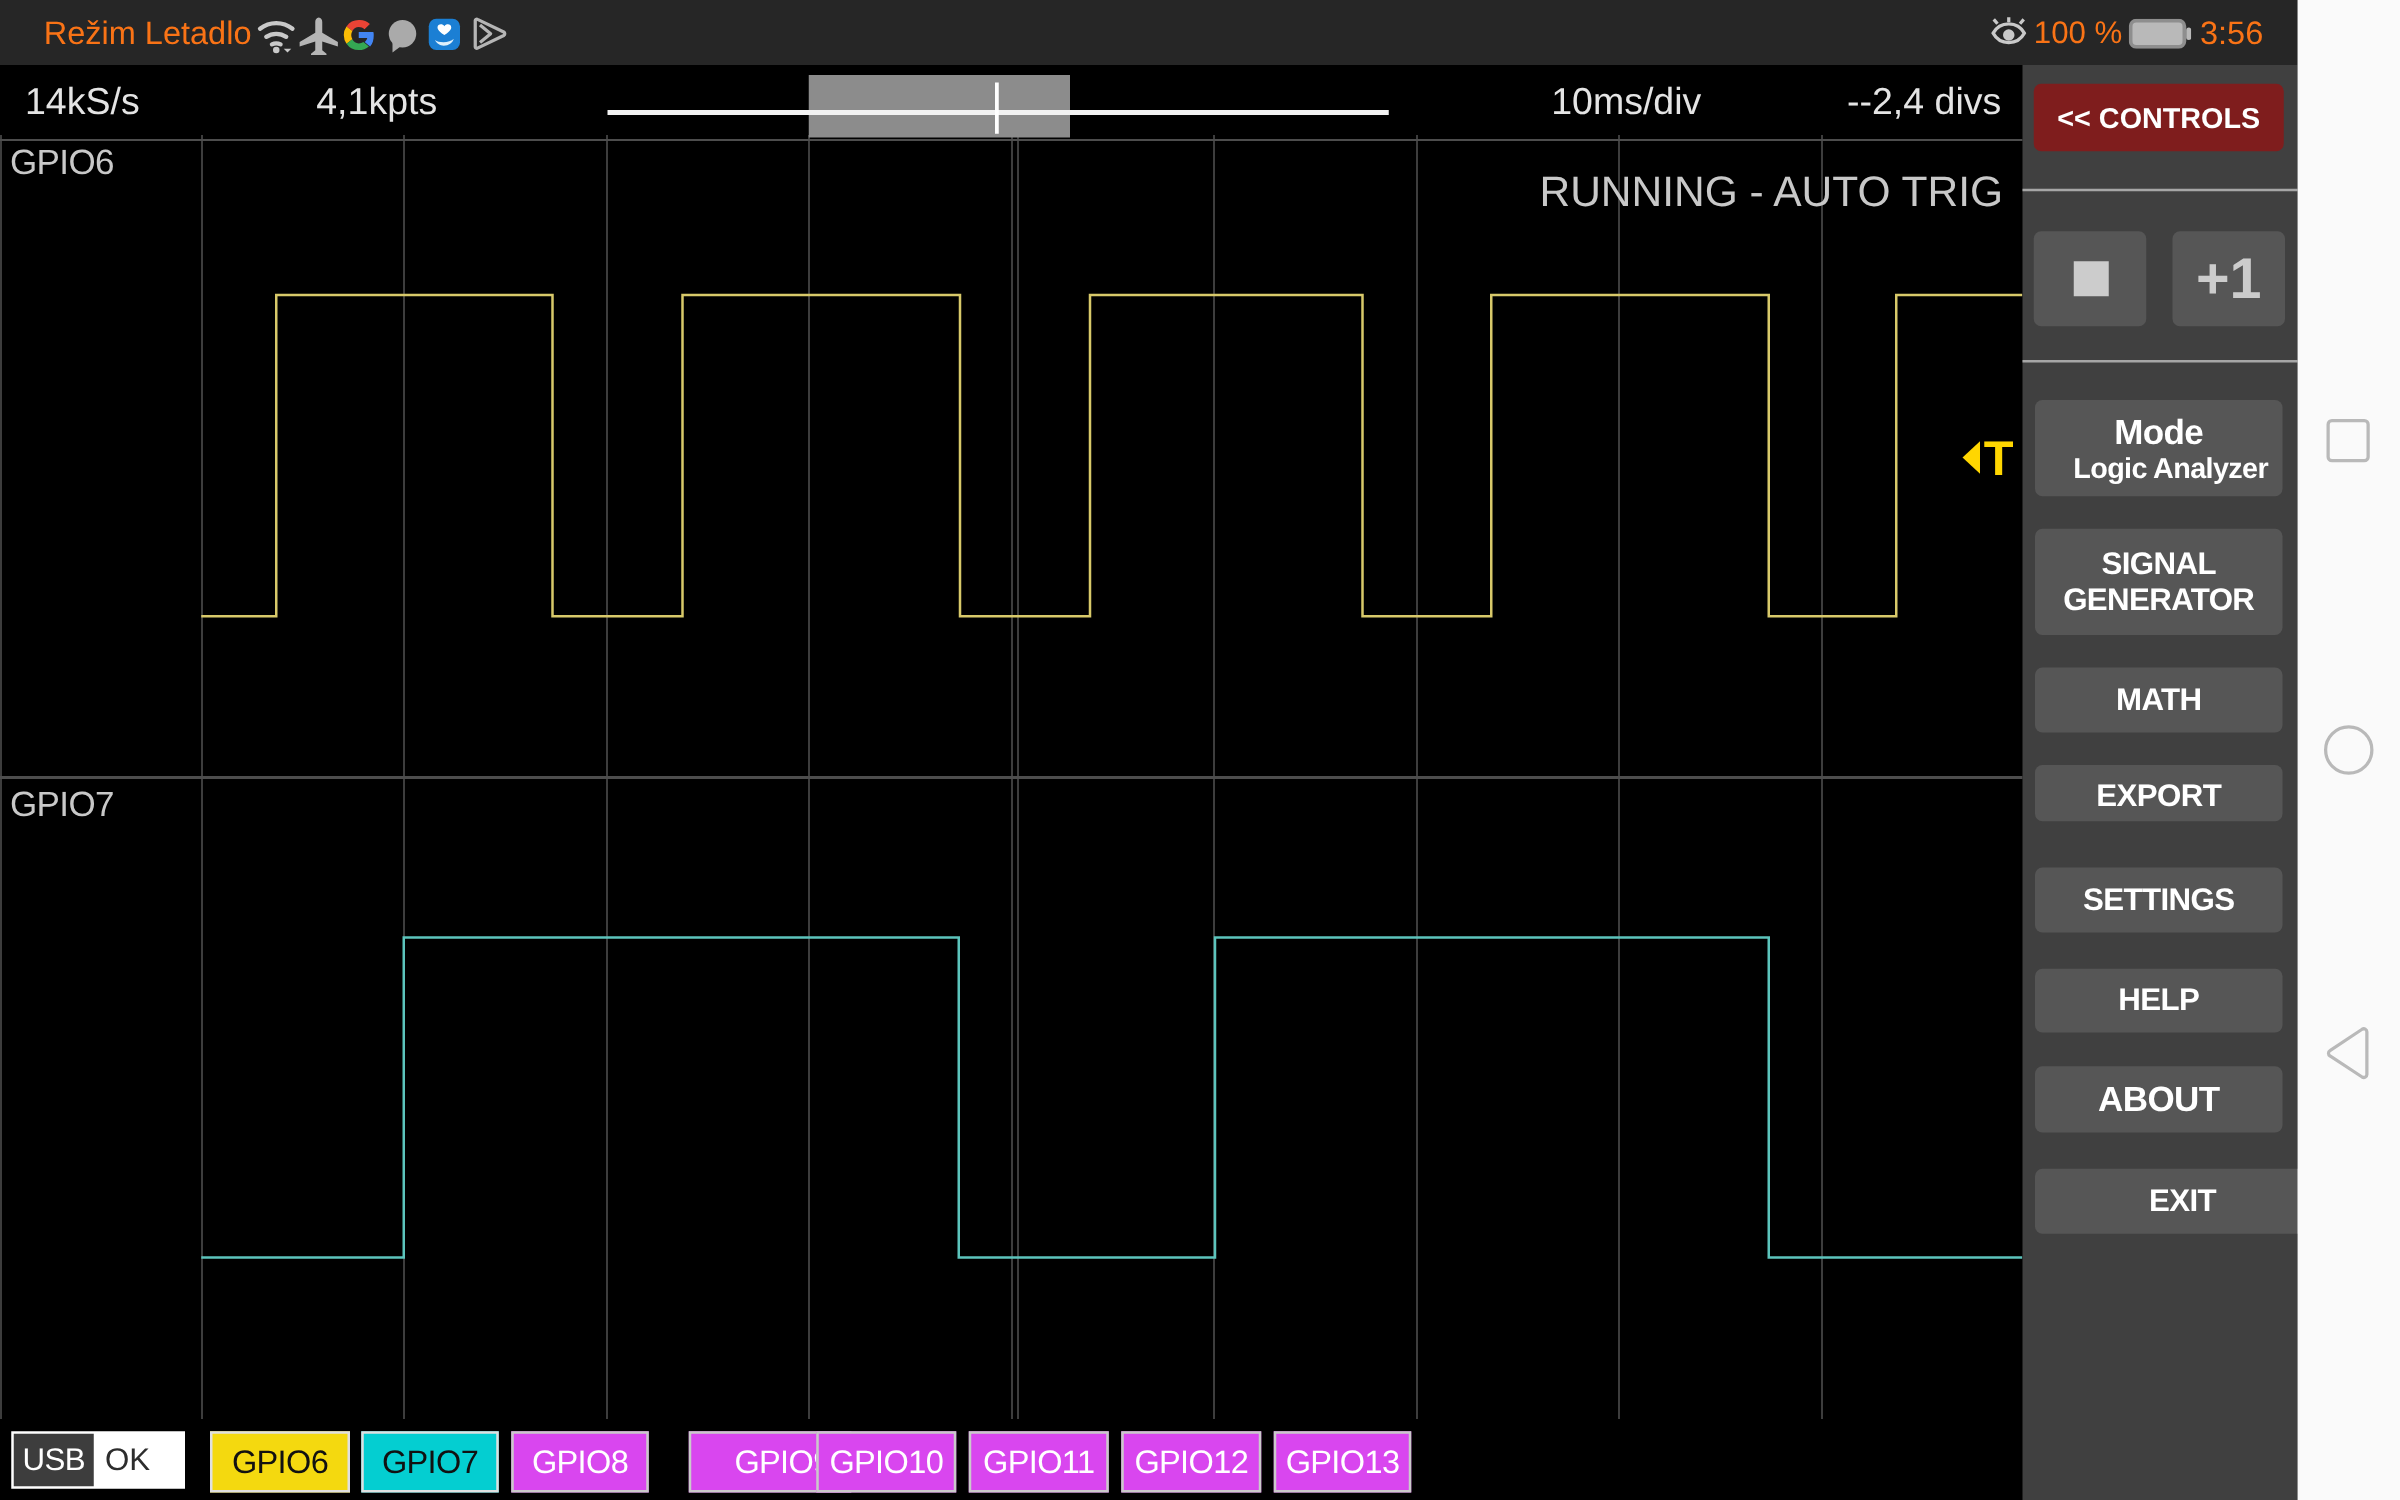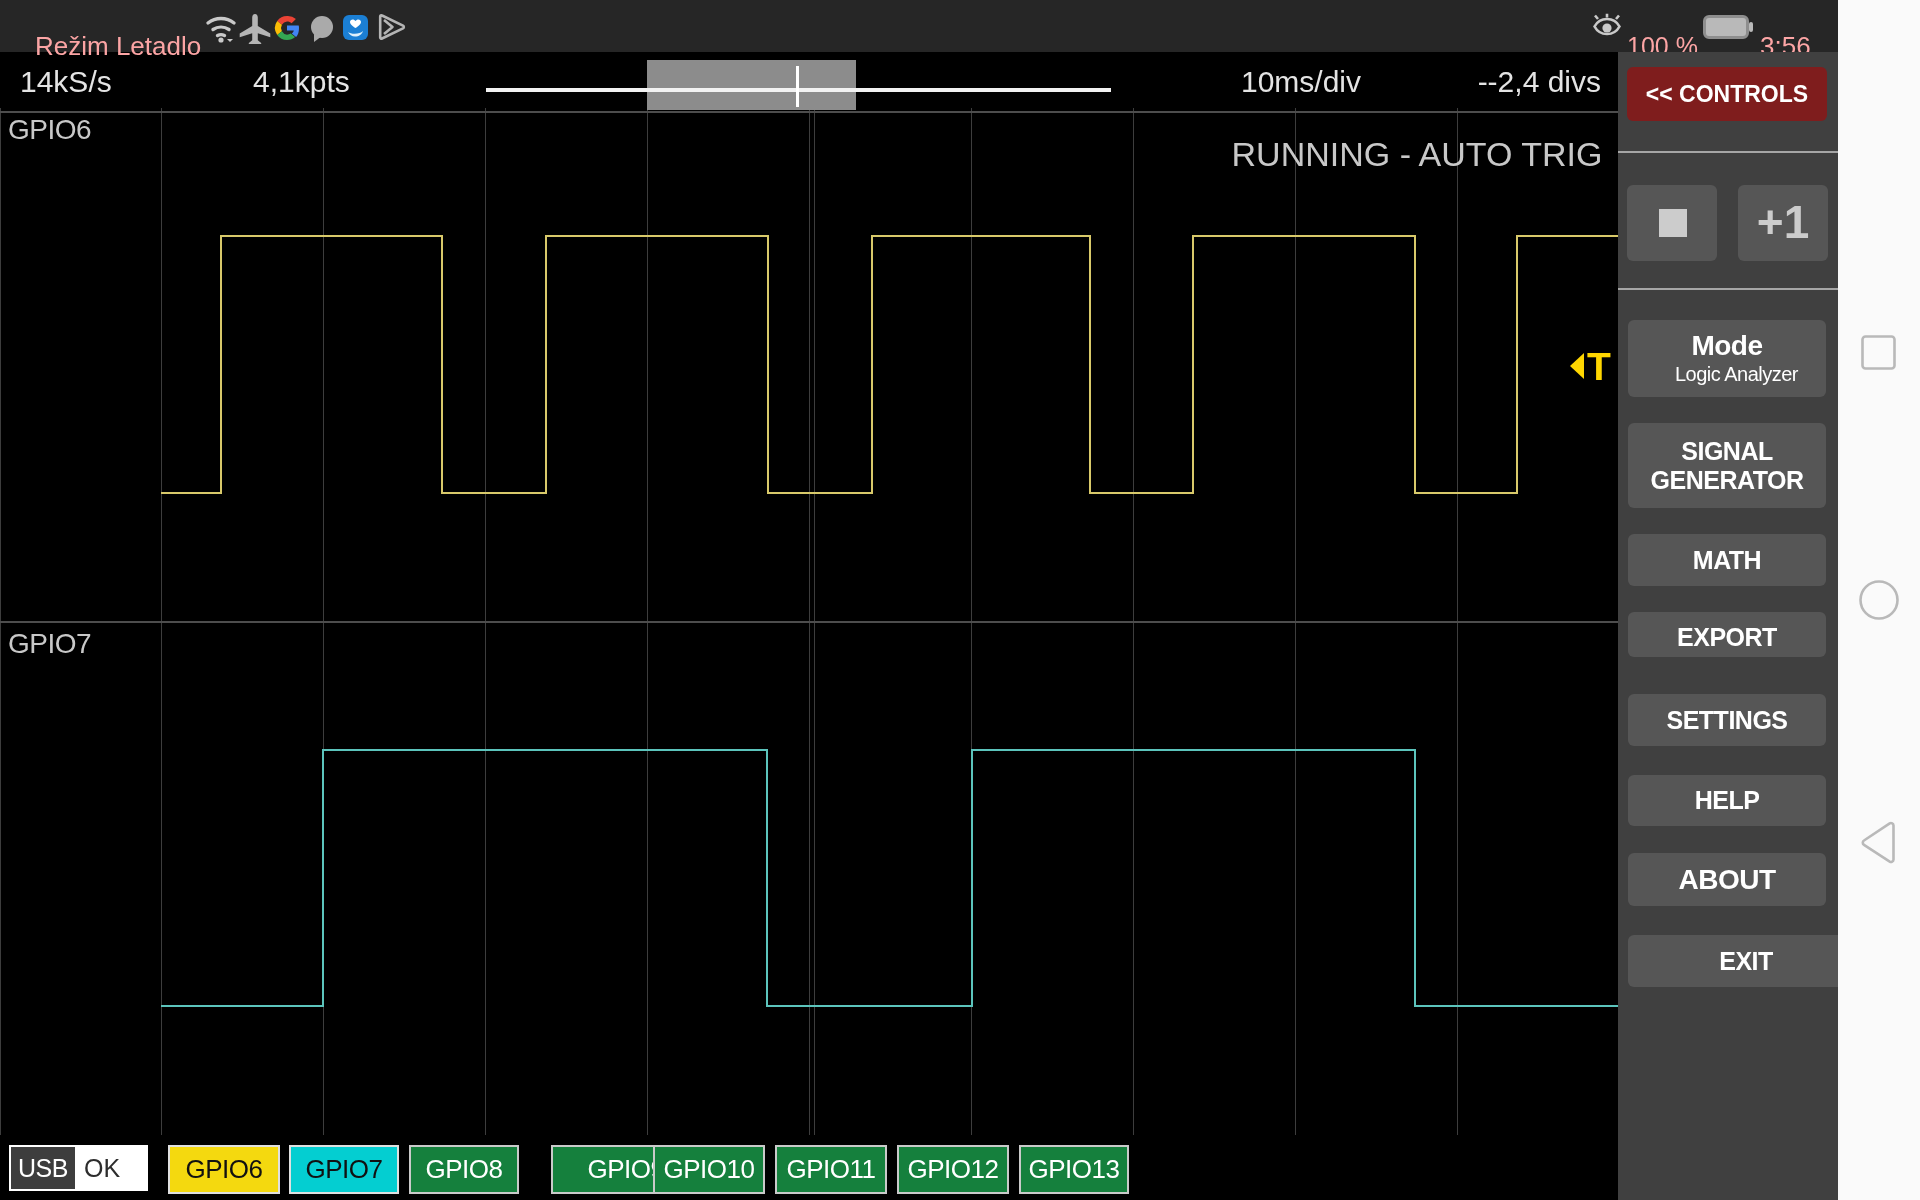--- a/index.html
+++ b/index.html
@@ -1,31 +1,31 @@
 <!DOCTYPE html>
 <html><head>
 <meta charset="utf-8">
 <style>
   html,body{margin:0;padding:0;background:#000;}
   body{width:1920px;height:1200px;position:relative;overflow:hidden;
        font-family:"Liberation Sans",sans-serif;}
   .abs{position:absolute;}
   
   #statusbar{left:0;top:0;width:1838px;height:52px;background:#262626;}
-  .sbtxt{color:#fca5a5;font-size:26px;line-height:52px;white-space:nowrap;margin-top:20px;}
+  .sbtxt{color:#f97316;font-size:26px;line-height:52px;white-space:nowrap;}
   
   .infotxt{color:#e4e4e4;font-size:30px;line-height:59px;top:52px;height:59px;}
   
   #sidebar{left:1618px;top:52px;width:220px;height:1148px;background:#404040;}
   .sbbtn{position:absolute;background:#565656;border-radius:6px;color:#fff;
          font-weight:bold;text-align:center;letter-spacing:-0.5px;}
   .sep{position:absolute;left:0;width:220px;height:2px;background:#a6a6a6;}
   
   .chbtn{position:absolute;top:1145px;height:45px;border:2px solid #cacaca;
-         background:#15803d;color:#fff;font-size:26px;line-height:45px;
+         background:#d946ef;color:#fff;font-size:26px;line-height:45px;
          text-align:center;letter-spacing:-0.5px;}
   
   #nav{left:1838px;top:0;width:82px;height:1200px;background:#fafafa;}
 </style>
 </head>
 <body>
 
 <svg class="abs" style="left:0;top:52px" width="1618" height="1148" viewBox="0 0 1618 1148">
   <g shape-rendering="crispEdges" stroke="#3d3d3d" stroke-width="1.5">
     <line x1="0.5" y1="56" x2="0.5" y2="1083"></line>
@@ -116,21 +116,21 @@
 
 <div class="abs" id="sidebar">
   <div class="sbbtn" style="left:9px;top:15px;width:200px;height:54px;background:#7f1d1d;font-size:23px;line-height:54px;letter-spacing:0;">&lt;&lt; CONTROLS</div>
   <div class="sep" style="top:99px;"></div>
   <div class="sbbtn" style="left:9px;top:133px;width:90px;height:76px;"></div>
   <div class="abs" style="left:41px;top:157px;width:28px;height:28px;background:#cccccc;"></div>
   <div class="sbbtn" style="left:120px;top:133px;width:90px;height:76px;color:#cccccc;font-size:46px;line-height:74px;letter-spacing:0;">+1</div>
   <div class="sep" style="top:236px;"></div>
   <div class="sbbtn" style="left:10px;top:268px;width:198px;height:77px;">
     <div style="font-size:28px;margin-top:11px;line-height:30px;">Mode</div>
-    <div style="font-size:20px;font-weight:normal;line-height:27px;padding-left:19px;">Logic Analyzer</div>
+    <div style="font-size:23px;font-weight:bold;line-height:27px;padding-left:19px;">Logic Analyzer</div>
   </div>
   <div class="sbbtn" style="left:10px;top:371px;width:198px;height:85px;font-size:25px;line-height:29px;padding-top:14px;box-sizing:border-box;">SIGNAL<br>GENERATOR</div>
   <div class="sbbtn" style="left:10px;top:482px;width:198px;height:52px;font-size:25px;line-height:52px;">MATH</div>
   <div class="sbbtn" style="left:10px;top:560px;width:198px;height:45px;font-size:25px;line-height:51px;">EXPORT</div>
   <div class="sbbtn" style="left:10px;top:642px;width:198px;height:52px;font-size:25px;line-height:52px;">SETTINGS</div>
   <div class="sbbtn" style="left:10px;top:723px;width:198px;height:51px;font-size:25px;line-height:51px;">HELP</div>
   <div class="sbbtn" style="left:10px;top:801px;width:198px;height:53px;font-size:28px;line-height:53px;">ABOUT</div>
   <div class="sbbtn" style="left:10px;top:883px;width:236px;height:52px;font-size:25px;line-height:52px;">EXIT</div>
 </div>
 

